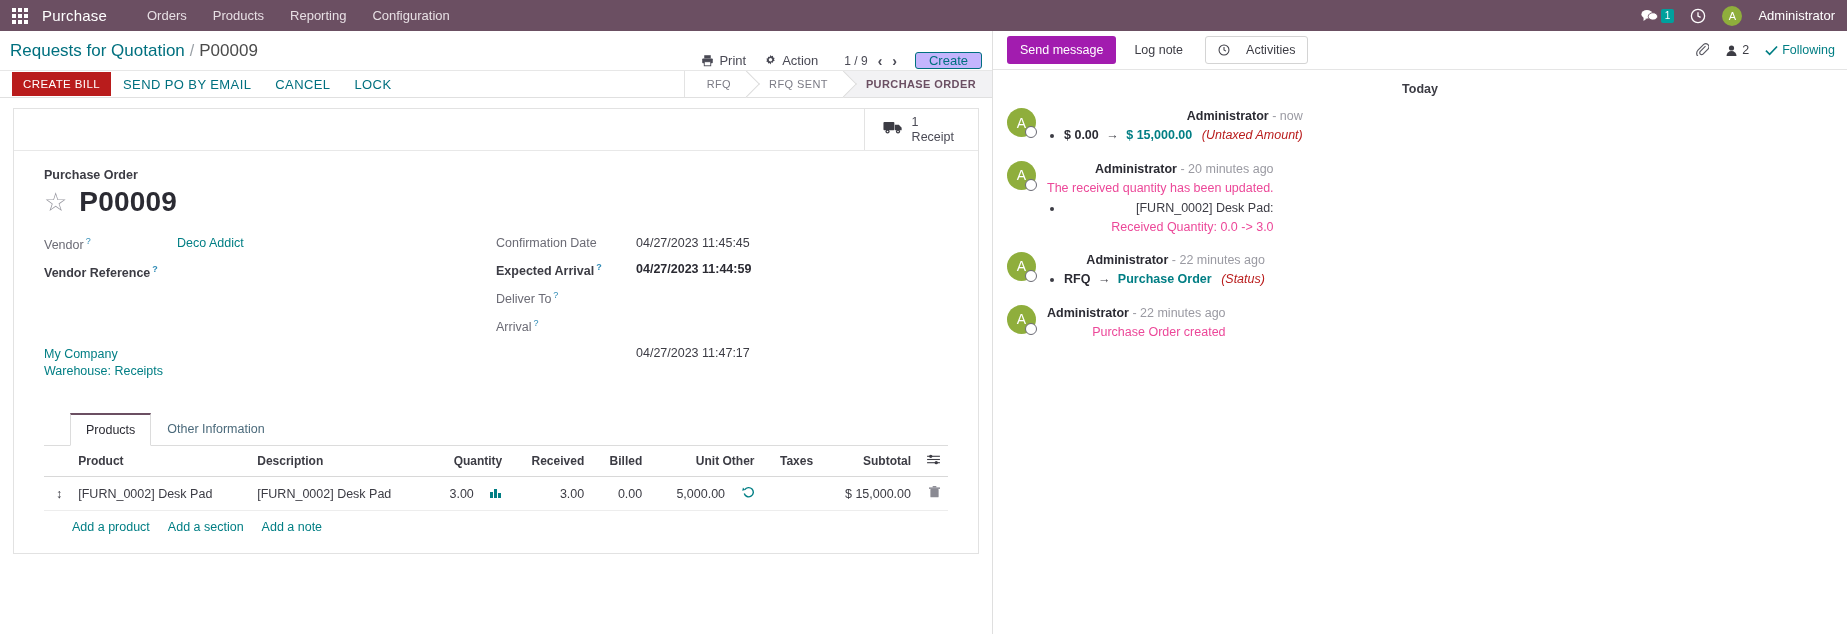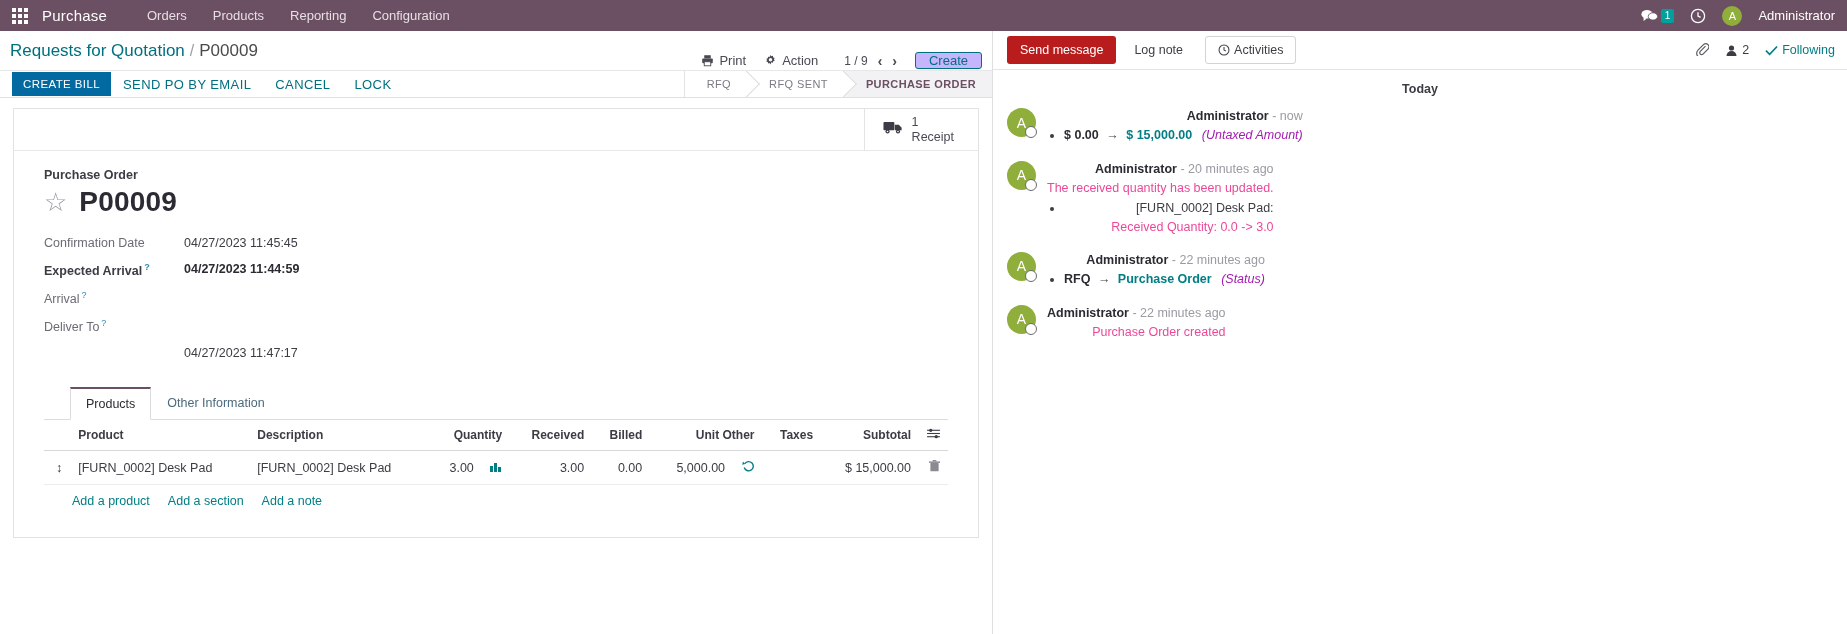--- a/index.html
+++ b/index.html
@@ -56,21 +56,21 @@
     padding:0 13px; border-radius:3px; cursor:pointer;
   }
 
   
   .statusbar-row{
     display:flex; align-items:stretch; border-top:1px solid #e7e7e7;
     border-bottom:1px solid #e0e0e0; background:#fff; height:28px;
   }
   .btn-group{ display:flex; align-items:center; gap:0; padding-left:12px; }
   .btn-primary{
-    background:#0369a1; color:#fff; font-size:11.5px; letter-spacing:.4px;
+    background:#b91c1c; color:#fff; font-size:11.5px; letter-spacing:.4px;
     padding:6px 11px; border:none; cursor:pointer;
   }
   .btn-link{
     color:#00707f; background:none; border:none; font-size:13px; letter-spacing:.4px;
     padding:6px 12px; cursor:pointer;
   }
   .stage-wrap{ margin-left:auto; display:flex; align-items:stretch; border-left:1px solid #e3e3e3;}
   .stage{
     position:relative; display:flex; align-items:center; padding:0 16px 0 22px;
     font-size:11px; letter-spacing:.4px; color:#7b7b85; background:#fff;
@@ -141,31 +141,31 @@
   .th-opt{ width:26px; }
   .add-row{ padding:9px 8px 9px 28px; display:flex; gap:18px; }
   .add-link{ color:#017e84; font-size:12.5px; cursor:pointer; }
 
   
   .chatter-top{
     display:flex; align-items:center; padding:9px 12px 9px 14px; border-bottom:1px solid #e5e5e5;
     height:39px;
   }
   .send-btn{
-    background:#b91c1c; color:#fff; border:none; font-size:12.5px; padding:7px 13px;
+    background:#a21caf; color:#fff; border:none; font-size:12.5px; padding:7px 13px;
     border-radius:3px; cursor:pointer;
   }
   .log-btn{
     background:none; border:none; color:#3c3c44; font-size:12.5px; padding:7px 12px;
     cursor:pointer; margin-left:6px;
   }
   .act-btn{
     background:none; border:1px solid #d4d4d4; color:#3c3c44; font-size:12.5px;
     padding:6px 12px; border-radius:3px; cursor:pointer; margin-left:10px;
-    display:flex; align-items:center; gap:4px;
+    display:flex; align-items:center; gap:16px;
   }
   .chatter-right{ margin-left:auto; display:flex; align-items:center; gap:16px; font-size:12.5px;}
   .follow-btn{ color:#017e84; cursor:pointer; display:flex; align-items:center; gap:4px;}
   .foll-count{ color:#3c3c44; cursor:pointer; display:flex; align-items:center; gap:4px;}
   .clip{ color:#5a5a63; cursor:pointer; font-size:14px;}
 
   .thread{ padding:12px 14px 0 14px; }
   .day-sep{ text-align:center; font-weight:bold; font-size:12.5px; color:#3c3c44; margin-bottom:12px; position:relative;}
   .msg{ display:flex; gap:11px; margin-bottom:16px; }
   .av{
@@ -178,21 +178,21 @@
   }
   .msg-body{ padding-top:1px;text-align:right; }
   .msg-head{ font-size:12.5px; margin-bottom:3px;}
   .msg-author{ font-weight:bold; color:#2b2b33; }
   .msg-time{ color:#9a9aa2; }
   .msg-text{ font-size:12.5px; color:#ec4899; line-height:1.45;}
   .track-ul{ margin:2px 0 0 0; padding-left:17px; }
   .track-ul li{ font-size:12.5px; color:#3c3c44; line-height:1.5;}
   .tval{ font-weight:bold; color:#2b2b33; }
   .tnew{ font-weight:bold; color:#017e84; }
-  .tfield{ font-style:italic; color:#a21caf; }
+  .tfield{ font-style:italic; color:#b91c1c; }
   .arrow-r{ color:#3c3c44; margin:0 4px;}
   .sub-ind{ padding-left:15px; }
 </style>
 </head>
 <body>
 
 <div class="navbar">
   <span class="apps-grid">
     <i></i>
       <i></i>
@@ -303,36 +303,49 @@
 
         <div class="sheet-body">
           <div class="oe-title-sub">Purchase Order</div>
           <div class="oe-title">
             <span class="star">☆</span>
             <span class="rec-name">P00009</span>
           </div>
 
           <div class="form-grid">
 
+            <div class="col col-left">
+              <div class="fld">
+                <span class="lbl"><span>Vendor</span><span class="q">?</span></span>
+                <span class="val link">Deco Addict</span>
+              </div>
+              <div class="fld">
+                <span class="lbl bold"><span>Vendor Reference</span><span class="q">?</span></span>
+                <span class="val"></span>
+              </div>
+              <div style="height:54px;"></div>
+              <div class="wh-link">My Company Warehouse: Receipts</div>
+              <div style="height:18px;"></div>
+            </div>
 
             <div class="col col-right">
               <div class="fld">
                 <span class="lbl">Confirmation Date</span>
                 <span class="val">04/27/2023 11:45:45</span>
               </div>
               <div class="fld">
                 <span class="lbl bold"><span>Expected Arrival</span><span class="q">?</span></span>
                 <span class="val dark">04/27/2023 11:44:59</span>
               </div>
               <div class="fld">
-                <span class="lbl"><span>Arrival</span><span class="q">?</span></span>
-              </div>
-              <div class="fld">
                 <span class="lbl"><span>Deliver To</span><span class="q">?</span></span>
                 <span class="val"></span>
+              </div>
+              <div class="fld">
+                <span class="lbl"><span>Arrival</span><span class="q">?</span></span>
               </div>
               <div class="fld">
                 <span class="lbl"></span>
                 <span class="val">04/27/2023 11:47:17</span>
               </div>
             </div>
           </div>
 
           <div class="notebook">
             <div class="tabs">

